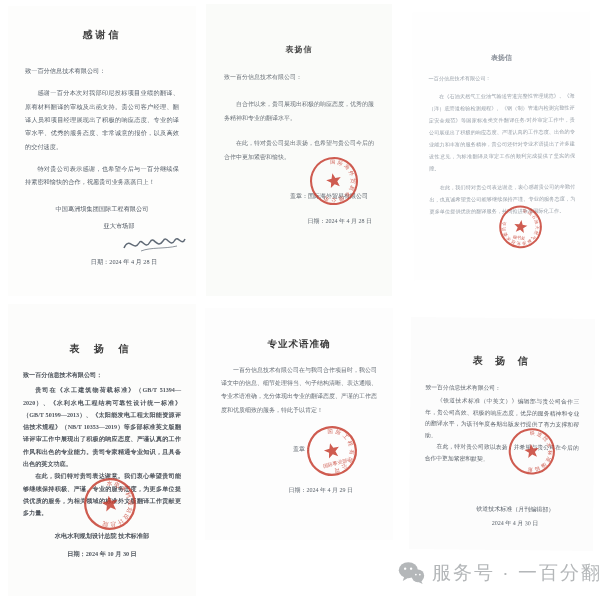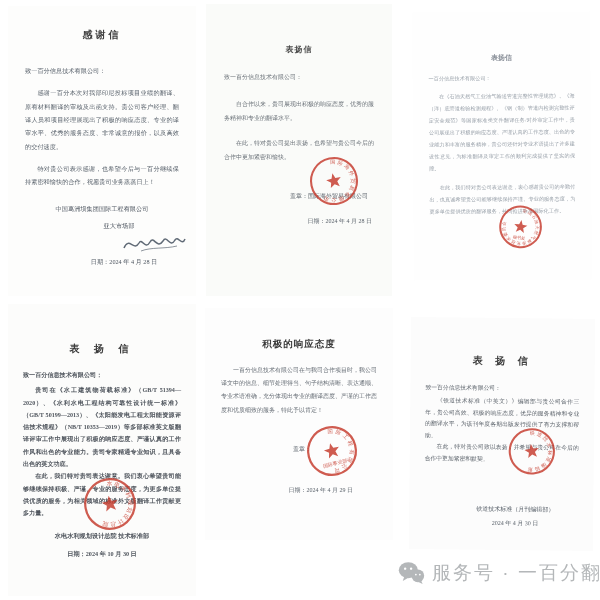--- a/index.html
+++ b/index.html
@@ -138,21 +138,21 @@
       <defs>
           <path id="ring4" d="M30 10 a20 20 0 1 1 -0.01 0"></path>
         </defs>
       <circle cx="30" cy="30" r="26.5" fill="none" stroke="#c5392b" stroke-width="2.4"></circle>
       <polygon points="30,21 32.23,26.93 38.56,27.22 33.61,31.17 35.29,37.28 30,33.8 24.71,37.28 26.39,31.17 21.44,27.22 27.77,26.93" fill="#c5392b"></polygon>
       <text font-size="6" letter-spacing="1.5"><textPath href="#ring4">水电水利规划设计总院</textPath></text>
     </svg>
   </article>
 
   <article class="letter l5">
-    <h2 class="title">积极的响应态度</h2>
+    <h2 class="title">专业术语准确</h2>
     <p class="ind">一百分信息技术有限公司在与我司合作项目时，我公司译文中的信息、细节处理得当、句子结构清晰、表达通顺、专业术语准确，充分体现出专业的翻译态度、严谨的工作态度和优质细致的服务，特此予以肯定！</p>
     <div class="signoff">盖章：</div>
     <div class="date">日期：2024 年 4 月 29 日</div>
     <svg class="seal" width="54" height="54" viewBox="0 0 60 60">
       <defs>
           <path id="ring5" d="M30 10 a20 20 0 1 1 -0.01 0"></path>
         </defs>
       <circle cx="30" cy="30" r="26.5" fill="none" stroke="#c5392b" stroke-width="2.5"></circle>
       <polygon points="30,21 32.23,26.93 38.56,27.22 33.61,31.17 35.29,37.28 30,33.8 24.71,37.28 26.39,31.17 21.44,27.22 27.77,26.93" fill="#c5392b"></polygon>
       <text font-size="6" letter-spacing="2.5"><textPath href="#ring5">国际工程有限公司</textPath></text>

